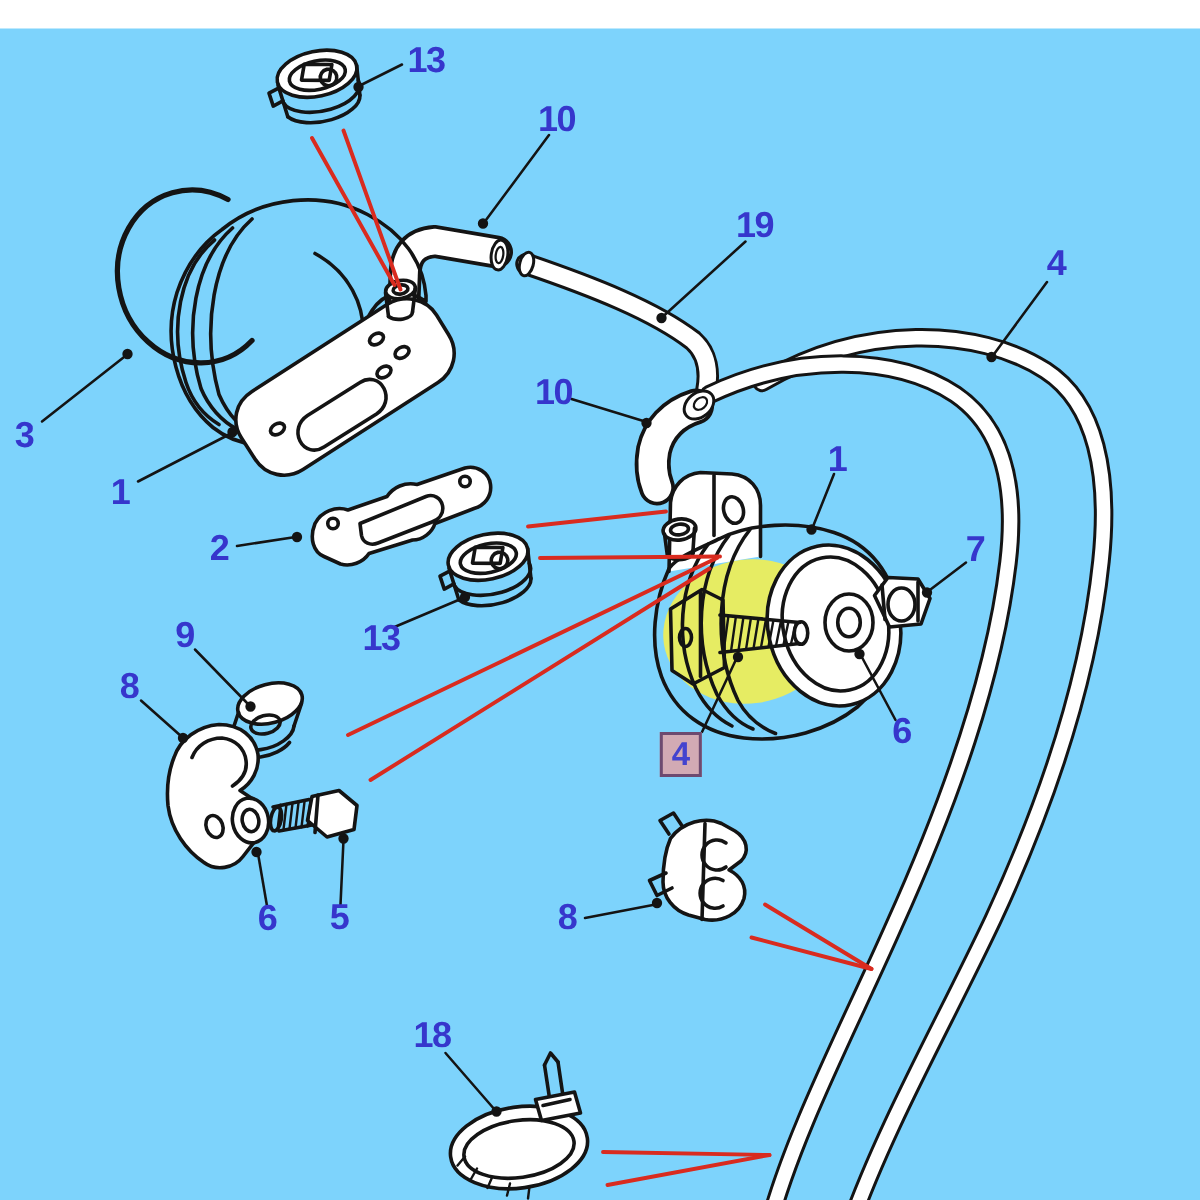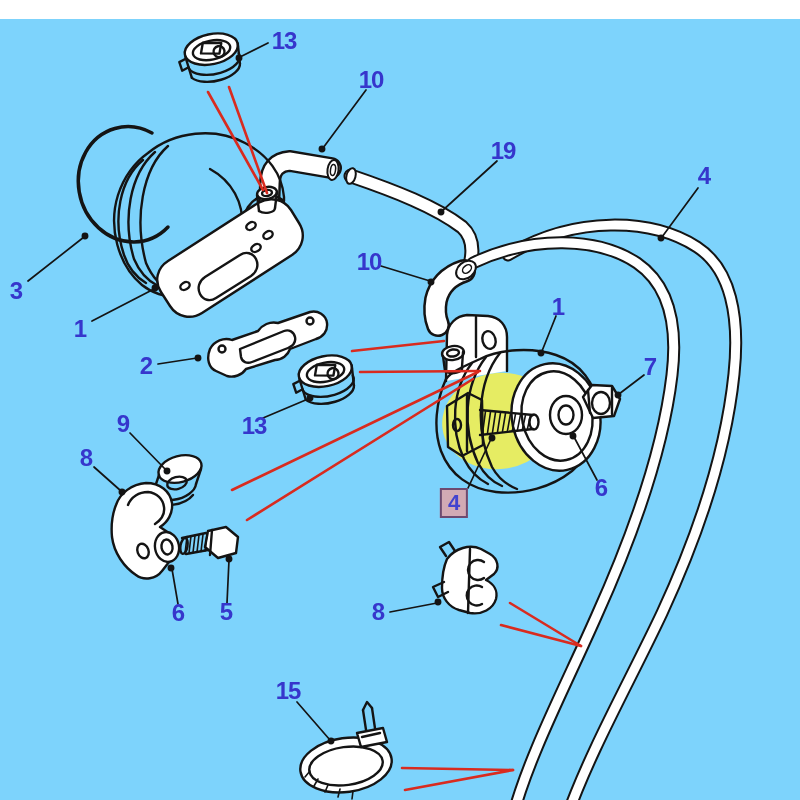--- a/index.html
+++ b/index.html
@@ -246,17 +246,17 @@
       <div class="callout" style="left: 369px; top: 243px; color: rgb(54, 54, 204);">10</div>
       <div class="callout" style="left: 558px; top: 288px; color: rgb(54, 54, 204);">1</div>
       <div class="callout" style="left: 650px; top: 348px; color: rgb(54, 54, 204);">7</div>
       <div class="callout" style="left: 254px; top: 407px; color: rgb(54, 54, 204);">13</div>
       <div class="callout" style="left: 123px; top: 405px; color: rgb(54, 54, 204);">9</div>
       <div class="callout" style="left: 86px; top: 439px; color: rgb(54, 54, 204);">8</div>
       <div class="callout" style="left: 601px; top: 469px; color: rgb(54, 54, 204);">6</div>
       <div class="callout" style="left: 178px; top: 594px; color: rgb(54, 54, 204);">6</div>
       <div class="callout" style="left: 226px; top: 593px; color: rgb(54, 54, 204);">5</div>
       <div class="callout" style="left: 378px; top: 593px; color: rgb(54, 54, 204);">8</div>
-      <div class="callout" style="left: 288px; top: 672px; color: rgb(54, 54, 204);">15</div>
+      <div class="callout" style="left: 288px; top: 672px; color: rgb(54, 54, 204);">18</div>
       <div class="callout selected" style="left: 454px; top: 484px; color: rgb(67, 67, 207);">4</div>
     </div>
 
 </div>
 
 </body></html>

